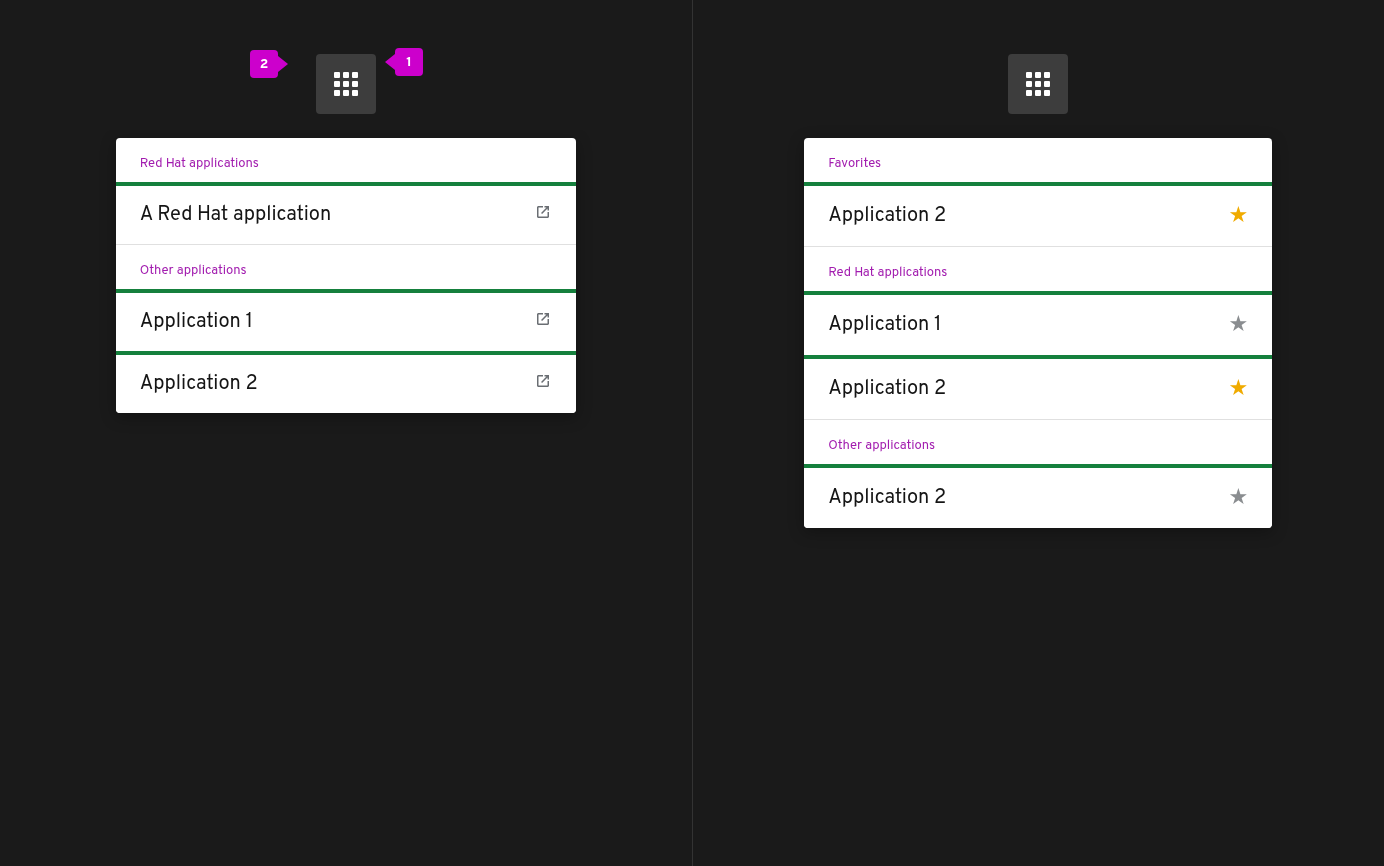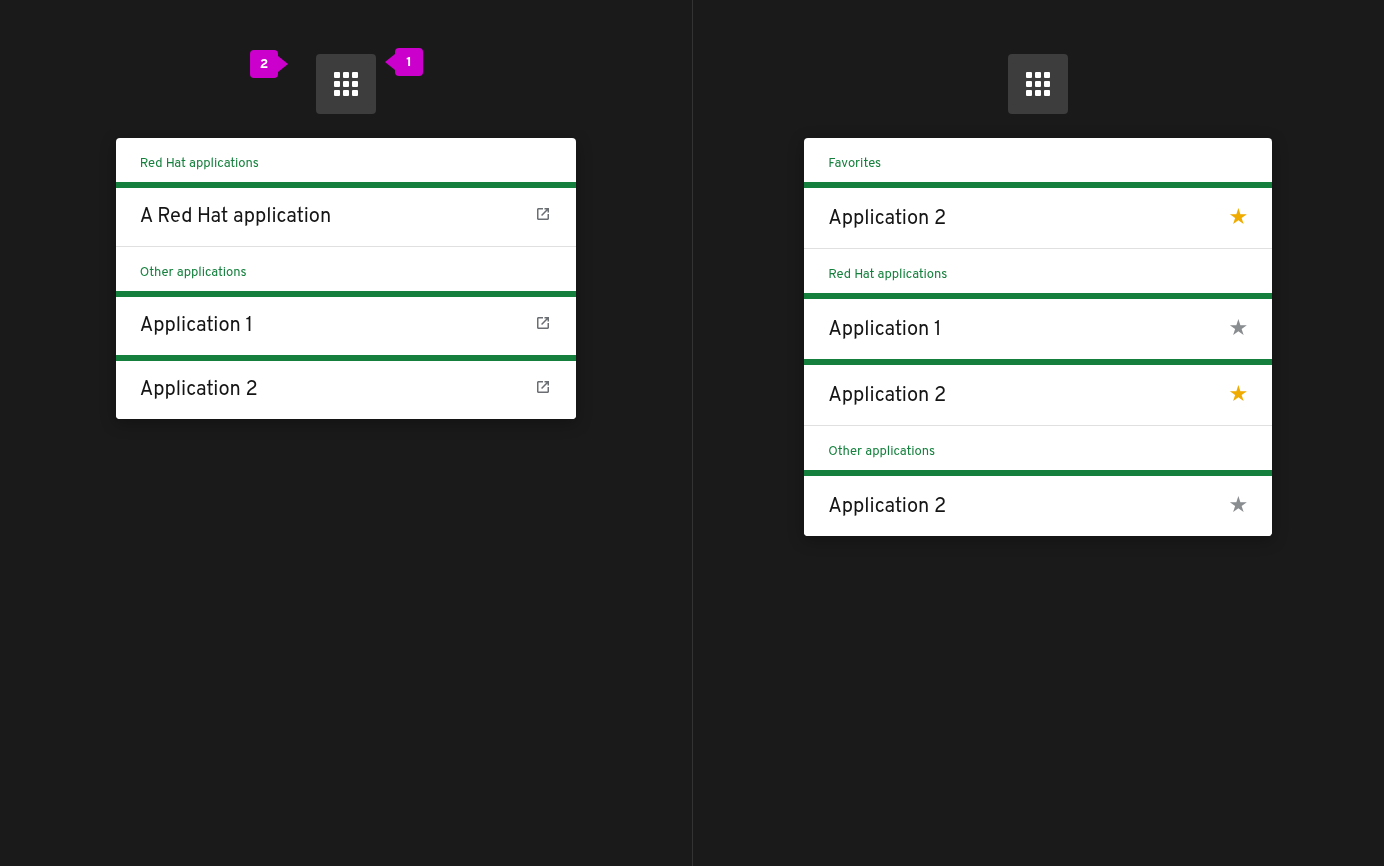--- a/index.html
+++ b/index.html
@@ -91,31 +91,31 @@
     .dropdown-section {
       border-bottom: 1px solid #e0e0e0;
     }
 
     .dropdown-section:last-child {
       border-bottom: none;
     }
 
     .section-label {
       font-size: 13px;
-      color: #15803d;
+      color: #a21caf;
       padding: 18px 24px 10px 24px;
       font-weight: 400;
     }
 
     .app-item {
       display: flex;
-      align-items: flex-end;
+      align-items: center;
       justify-content: space-between;
       padding: 16px 24px;
-      border-top: 6px solid #15803d;
+      border-top: 4px solid #15803d;
       cursor: pointer;
       background: white;
     }
 
     .app-item:first-of-type {
       border-top: none;
     }
 
     .app-name {
       font-size: 20px;

